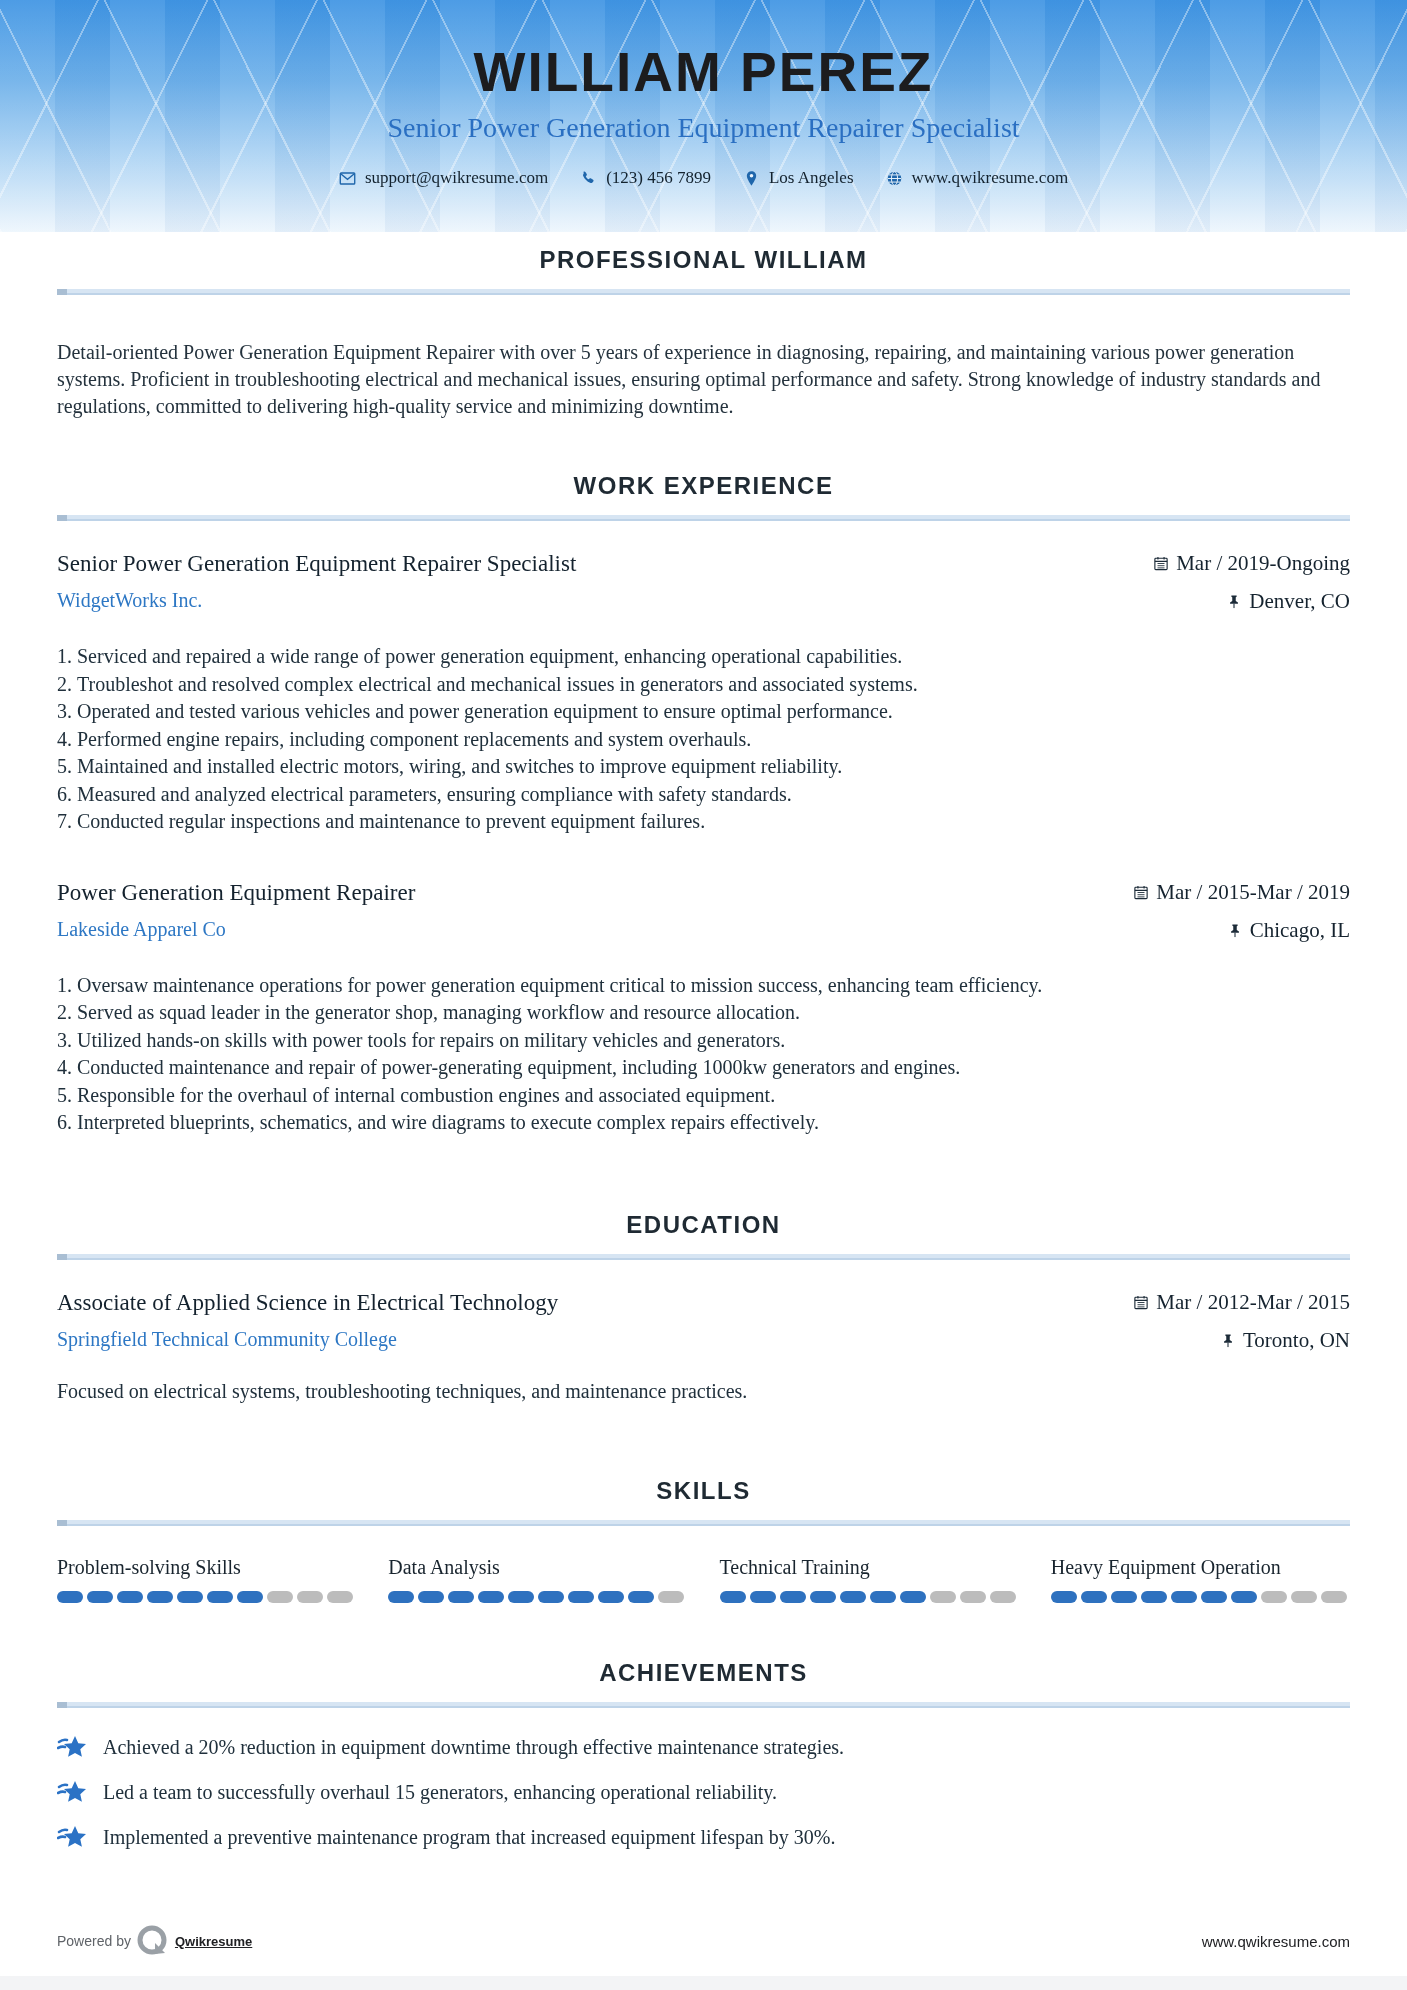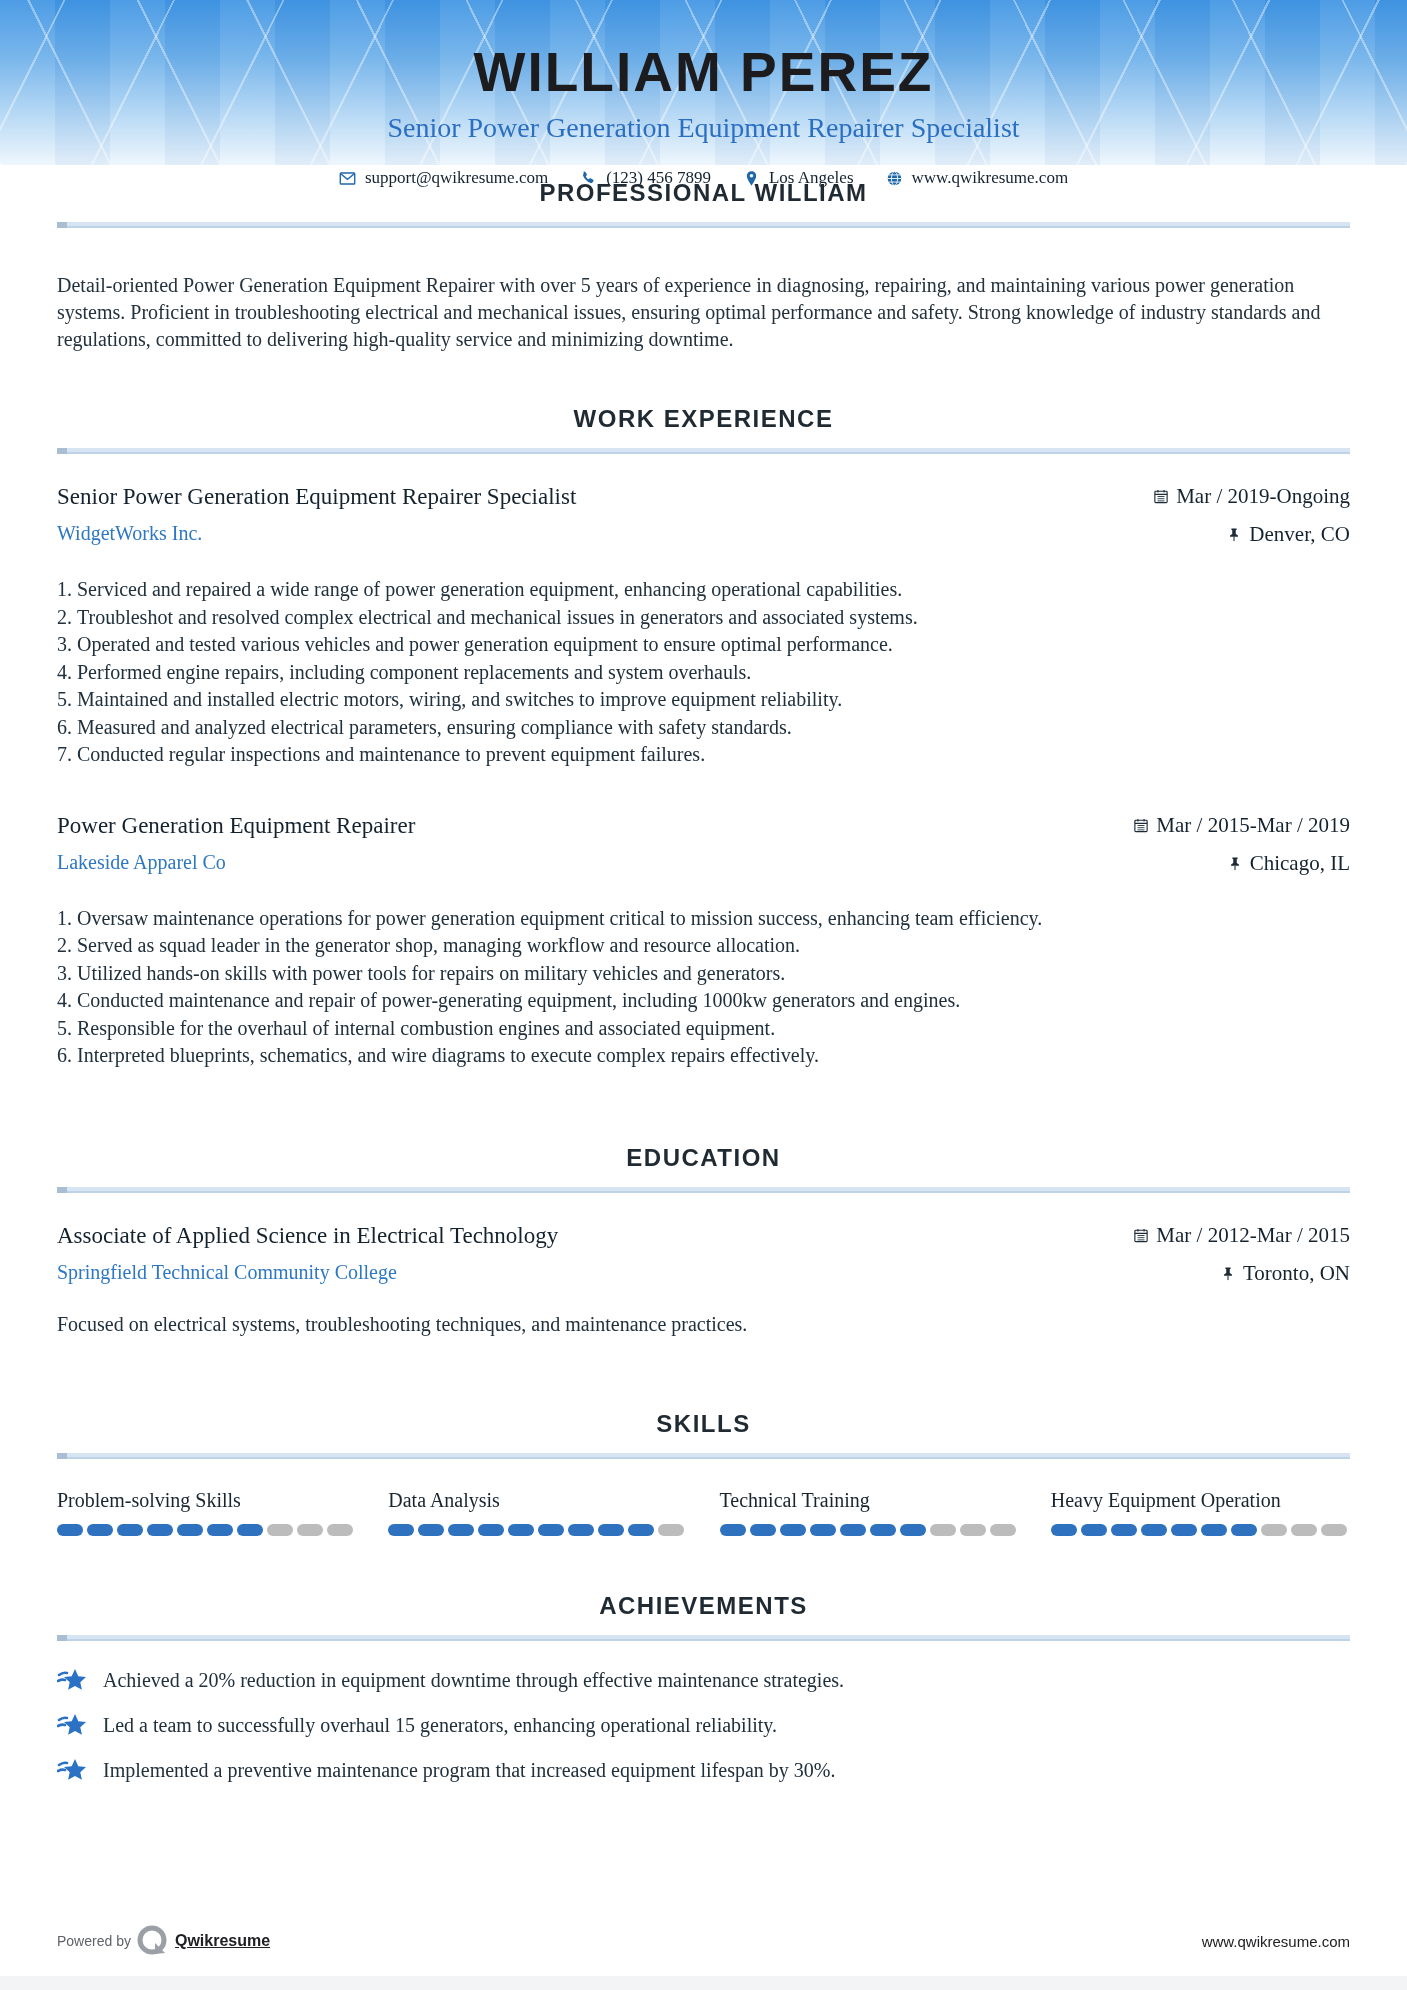--- a/index.html
+++ b/index.html
@@ -4,21 +4,21 @@
 <style>
   * { margin:0; padding:0; box-sizing:border-box; }
   html,body { background:#e9e9e9; }
   .page {
     width:1407px; height:1990px; margin:0 auto; position:relative;
     background:#ffffff; overflow:hidden;
     font-family:"Liberation Serif", serif; color:#24323d;
   }
   
   .header {
-    height:165px; text-align:center; position:relative;
+    height:232px; text-align:center; position:relative;
     background:
       repeating-linear-gradient(63.5deg, rgba(255,255,255,.38) 0 2px, rgba(255,255,255,0) 2px 98px),
       repeating-linear-gradient(-63.5deg, rgba(255,255,255,.38) 0 2px, rgba(255,255,255,0) 2px 98px),
       repeating-linear-gradient(90deg, rgba(255,255,255,.07) 0 55px, rgba(30,100,180,.06) 55px 110px),
       linear-gradient(180deg, #4095e3 0%, #6fb1ea 35%, #b7d9f5 72%, #eef6fd 100%);
   }
   .name {
     padding-top:40px; font-family:"Liberation Sans", sans-serif;
     font-weight:800; font-size:55px; letter-spacing:2px; color:#1c1c1e;
   }
@@ -70,21 +70,21 @@
   .ach-text { font-size:20px; color:#20303c; }
   
   .footer {
     position:absolute; left:0; right:0; bottom:14px; height:70px;
     display:flex; align-items:center; justify-content:space-between;
     padding:0 57px; font-family:"Liberation Sans", sans-serif;
   }
   .footer-left { display:flex; align-items:center; gap:4px; }
   .powered { font-size:14px; color:#5f6368; }
   .qlogo { display:inline-flex; width:36px; height:36px; }
-  .brand { font-size:16px; font-weight:700; color:#202124; text-decoration:underline; cursor:pointer; }
+  .brand { font-size:13px; font-weight:700; color:#202124; text-decoration:underline; cursor:pointer; }
   .footer-url { font-size:15px; color:#202124; }
   .bottom-strip { position:absolute; left:0; right:0; bottom:0; height:14px; background:#f3f4f6; }
 </style>
 </head>
 <body>
 
 <div class="page">
 
   <div class="header">
     <div class="name">WILLIAM PEREZ</div>

